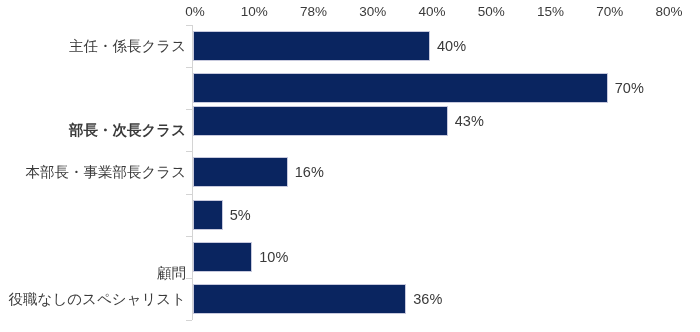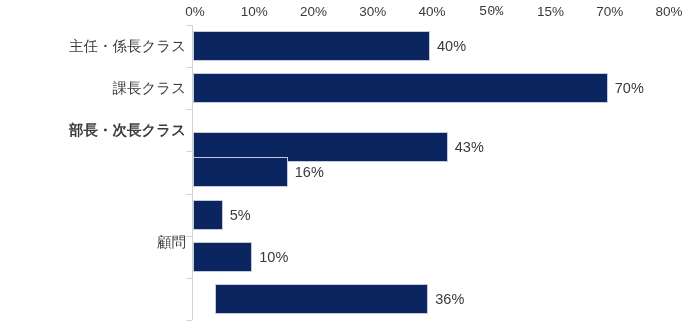--- a/index.html
+++ b/index.html
@@ -109,69 +109,70 @@
   }
 </style>
 </head>
 <body>
 
 <div id="chart-root">
 
   <div id="x-axis-labels">
       <div class="x-tick-label" style="left: 195px;">0%</div>
       <div class="x-tick-label" style="left: 254.25px;">10%</div>
-      <div class="x-tick-label" style="left: 313.5px;">20%</div>
+      <div class="x-tick-label" style="left: 313.5px;">78%</div>
       <div class="x-tick-label" style="left: 372.75px;">30%</div>
       <div class="x-tick-label" style="left: 432px;">40%</div>
-      <div class="x-tick-label" style="left: 491.25px; font-family: Liberation Mono, monospace;">50%</div>
+      <div class="x-tick-label" style="left: 491.25px;">50%</div>
       <div class="x-tick-label" style="left: 550.5px;">15%</div>
       <div class="x-tick-label" style="left: 609.75px;">70%</div>
       <div class="x-tick-label" style="left: 669px; text-align: center;">80%</div>
     </div>
 
   <div id="y-axis-labels">
       <div class="y-cat-label" style="top: 0px;">主任・係長クラス</div>
-      <div class="y-cat-label" style="top: 42.1429px;">課長クラス</div>
       <div class="y-cat-label" style="top: 84.2857px; font-weight: bold;">部長・次長クラス</div>
-      <div class="y-cat-label" style="top: 196px;">顧問</div>
+      <div class="y-cat-label" style="top: 126.429px;">本部長・事業部長クラス</div>
+      <div class="y-cat-label" style="top: 227px;">顧問</div>
+      <div class="y-cat-label" style="top: 252.857px;">役職なしのスペシャリスト</div>
     </div>
 
   <div id="plot-area">
     <div id="axis-line"></div>
   <div class="axis-tick" style="top: 0px;"></div>
       <div class="bar-row" style="top: 0px;">
         <div class="bar-rect" style="width: 237px; background: rgb(10, 37, 96); border-color: rgb(199, 201, 221);"></div>
         <div class="bar-value" style="left: 238px;">40%</div>
       </div>
       <div class="axis-tick" style="top: 42.1429px;"></div>
       <div class="bar-row" style="top: 42.1429px;">
         <div class="bar-rect" style="width: 414.75px; background: rgb(10, 37, 96); border-color: rgb(199, 201, 221);"></div>
         <div class="bar-value" style="left: 415.75px;">70%</div>
       </div>
       <div class="axis-tick" style="top: 84.2857px;"></div>
-      <div class="bar-row" style="top: 101px;">
+      <div class="bar-row" style="top: 75px;">
         <div class="bar-rect" style="width: 254.775px; background: rgb(10, 37, 96); border-color: rgb(199, 201, 221);"></div>
         <div class="bar-value" style="left: 255.775px;">43%</div>
       </div>
       <div class="axis-tick" style="top: 126.429px;"></div>
       <div class="bar-row" style="top: 126.429px;">
         <div class="bar-rect" style="width: 94.8px; background: rgb(10, 37, 96); border-color: rgb(199, 201, 221);"></div>
         <div class="bar-value" style="left: 95.8px;">16%</div>
       </div>
       <div class="axis-tick" style="top: 168.571px;"></div>
       <div class="bar-row" style="top: 168.571px;">
         <div class="bar-rect" style="width: 29.625px; background: rgb(10, 37, 96); border-color: rgb(199, 201, 221);"></div>
         <div class="bar-value" style="left: 30.625px;">5%</div>
       </div>
       <div class="axis-tick" style="top: 210.714px;"></div>
       <div class="bar-row" style="top: 210.714px;">
         <div class="bar-rect" style="width: 59.25px; background: rgb(10, 37, 96); border-color: rgb(199, 201, 221);"></div>
         <div class="bar-value" style="left: 60.25px;">10%</div>
       </div>
       <div class="axis-tick" style="top: 252.857px;"></div>
-      <div class="bar-row" style="top: 252.857px; margin-left: 22px;">
+      <div class="bar-row" style="top: 252.857px;">
         <div class="bar-rect" style="width: 213.3px; background: rgb(10, 37, 96); border-color: rgb(199, 201, 221);"></div>
         <div class="bar-value" style="left: 214.3px;">36%</div>
       </div>
       <div class="axis-tick" style="top: 295px;"></div>
     </div>
 
 </div>
 
 </body></html>

